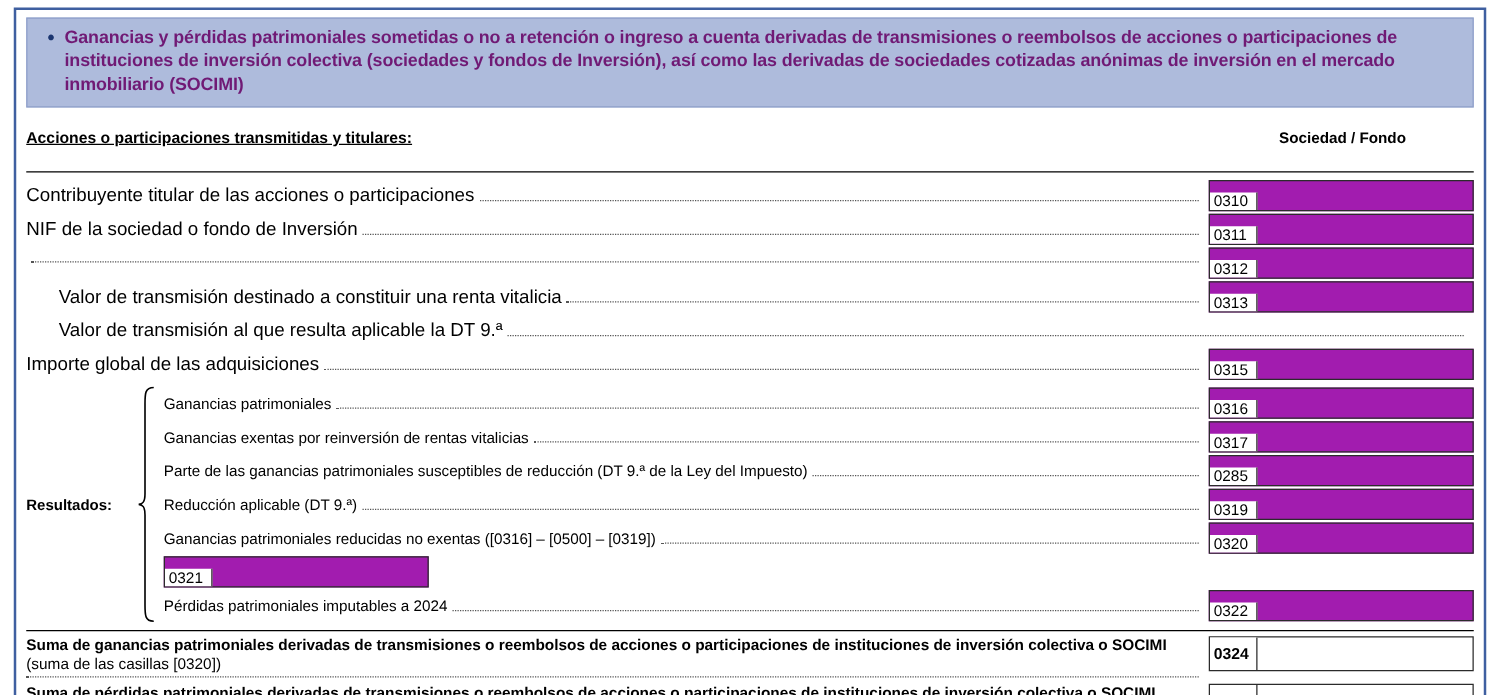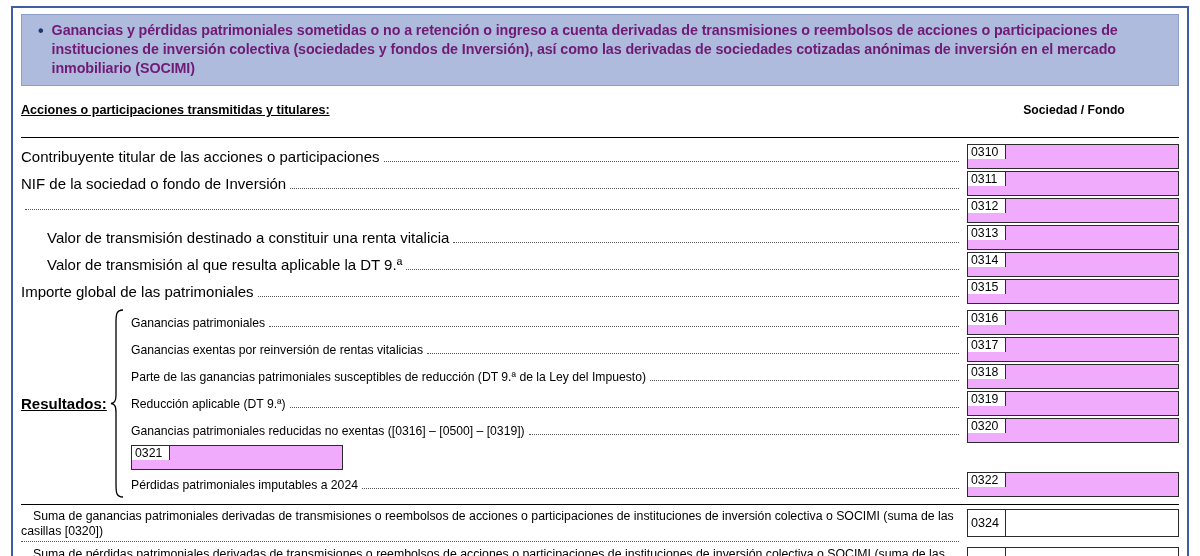--- a/index.html
+++ b/index.html
@@ -93,25 +93,25 @@
   .row-label.indent { padding-left: 26px; }
   .dots {
     flex: 1;
     border-bottom: 1.5px dotted #555;
     margin: 0 2px 3px 4px;
     height: 1px;
     min-width: 10px;
   }
   .box-group {
     display: flex;
-    align-items: flex-start;
+    align-items: flex-end;
     width: 210px;
     height: 23px;
     border: 1px solid #2b2b2b;
-    background: #f0abfc;
+    background: #a21caf;
     gap: 16px;
   }
   .box-num {
     width: 34px;
     border-right: 1px solid #2b2b2b;
     font-size: 12.3px;
     display: flex;
     align-items: center;
     padding-left: 3px;
     background: #ffffff;
@@ -128,23 +128,22 @@
   
   .resultados {
     display: flex;
     align-items: stretch;
     margin-top: 4px;
   }
   .resultados-label {
     width: 88px;
     display: flex;
     align-items: center;
-    font-size: 15px;
-    font-weight: bold;
-    text-decoration: underline;
+    font-size: 12px;
+    font-weight: bold;
   }
   .brace {
     width: 16px;
     position: relative;
   }
   .brace svg { display: block; }
   .resultados-rows {
     flex: 1;
     padding-left: 6px;
   }
@@ -160,38 +159,38 @@
     display: flex;
     align-items: flex-start;
     margin-bottom: 5px;
   }
   .total-text {
     flex: 1;
     font-size: 12.3px;
     line-height: 15px;
     padding-right: 8px;
   }
-  .total-text b { font-weight: normal; margin-left: 12px; }
+  .total-text b { font-weight: bold; }
   .total-dots {
     display: block;
     border-bottom: 1.5px dotted #555;
     margin-top: 2px;
   }
   .total-box {
     display: flex;
     align-items: stretch;
     width: 210px;
     height: 26px;
     border: 1px solid #2b2b2b;
     background: #ffffff;
     flex: none;
   }
   .total-box .box-num {
     width: 34px;
-    font-weight: normal;
+    font-weight: bold;
     font-size: 12.6px;
   }
 </style>
 </head>
 <body>
 
 <div class="form">
 
   <div class="banner">
     <span class="banner-bullet">•</span>
@@ -247,29 +246,25 @@
         <span class="box-num">0313</span>
         <span class="box-val"></span>
       </span>
     </div>
 
     <div class="row">
       <span class="row-label-wrap">
         <span class="row-label indent">Valor de transmisión al que resulta aplicable la DT 9.ª</span>
         <span class="dots"></span>
       </span>
-      <span class="box-group">
-        <span class="box-num">0314</span>
-        <span class="box-val"></span>
-      </span>
-    </div>
-
-    <div class="row">
-      <span class="row-label-wrap">
-        <span class="row-label">Importe global de las patrimoniales</span>
+    </div>
+
+    <div class="row">
+      <span class="row-label-wrap">
+        <span class="row-label">Importe global de las adquisiciones</span>
         <span class="dots"></span>
       </span>
       <span class="box-group">
         <span class="box-num">0315</span>
         <span class="box-val"></span>
       </span>
     </div>
   </div>
 
   <div class="resultados">
@@ -302,21 +297,21 @@
           <span class="box-val"></span>
         </span>
       </div>
 
       <div class="row">
         <span class="row-label-wrap">
           <span class="row-label">Parte de las ganancias patrimoniales susceptibles de reducción (DT 9.ª de la Ley del Impuesto)</span>
           <span class="dots"></span>
         </span>
         <span class="box-group">
-          <span class="box-num">0318</span>
+          <span class="box-num">0285</span>
           <span class="box-val"></span>
         </span>
       </div>
 
       <div class="row">
         <span class="row-label-wrap">
           <span class="row-label">Reducción aplicable (DT 9.ª)</span>
           <span class="dots"></span>
         </span>
         <span class="box-group">

